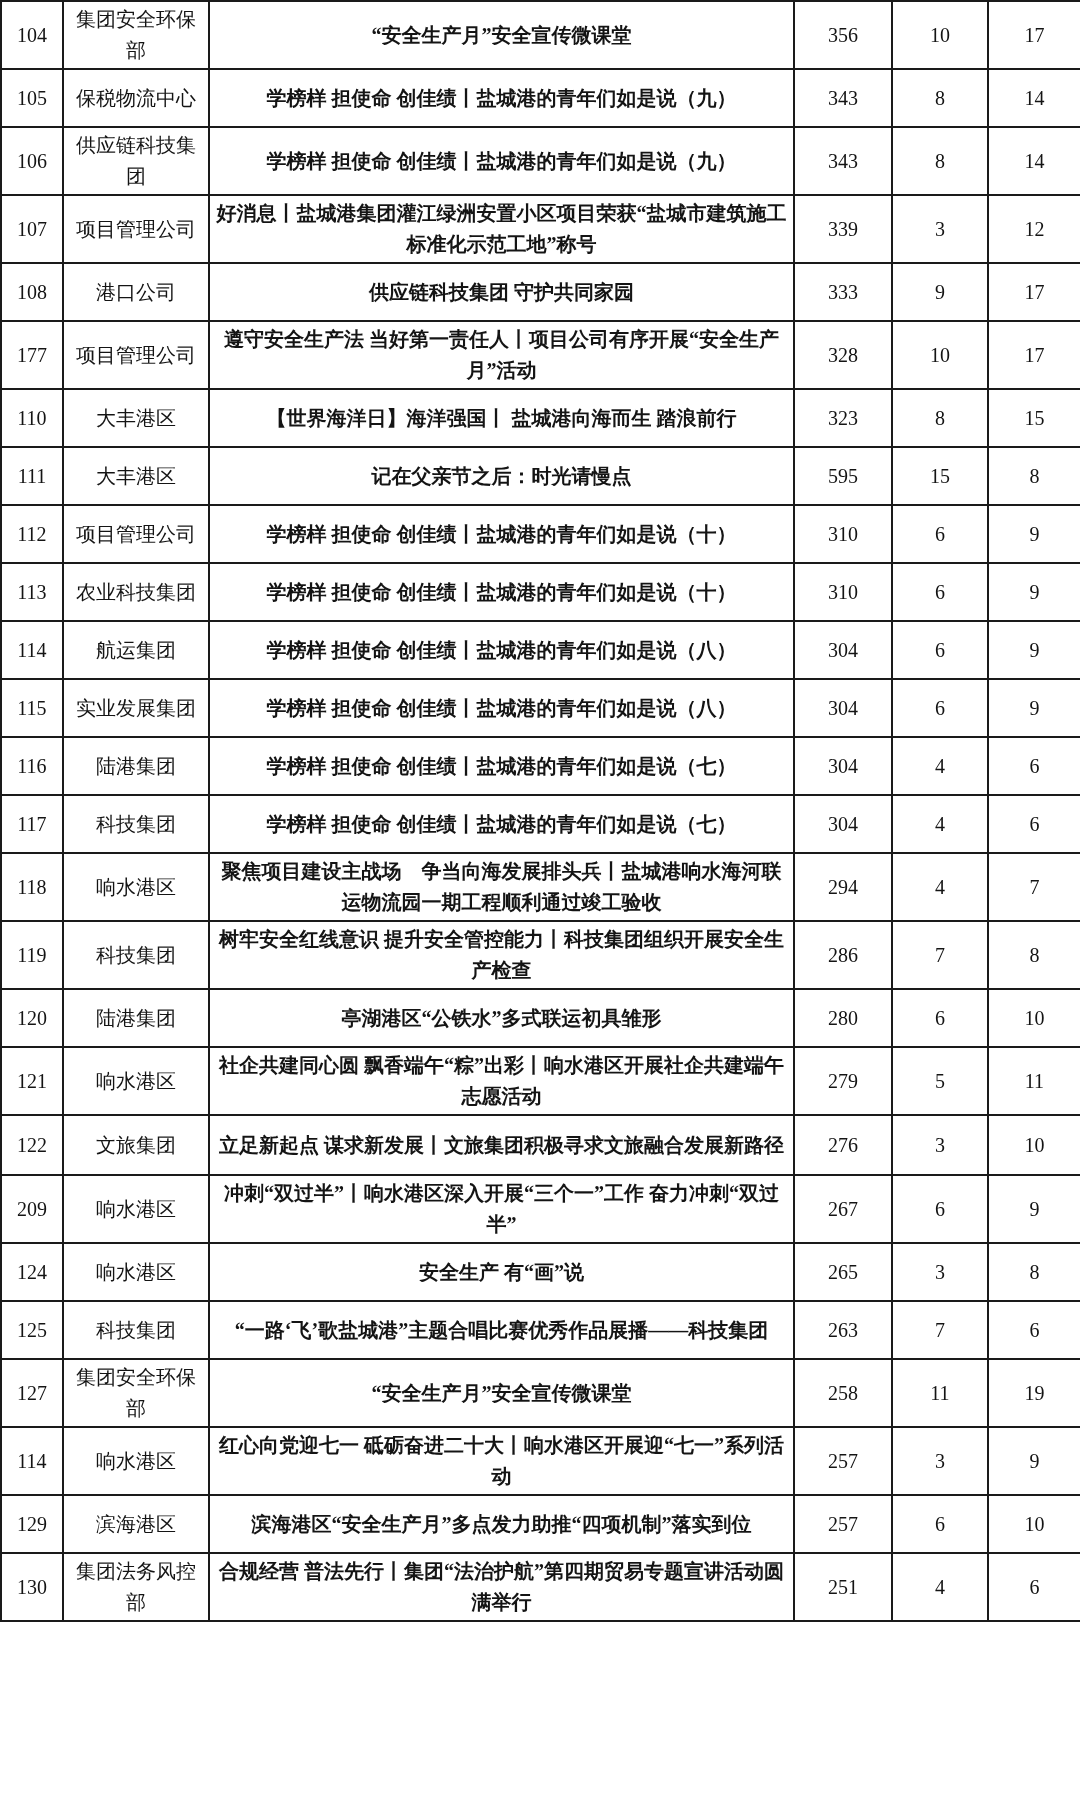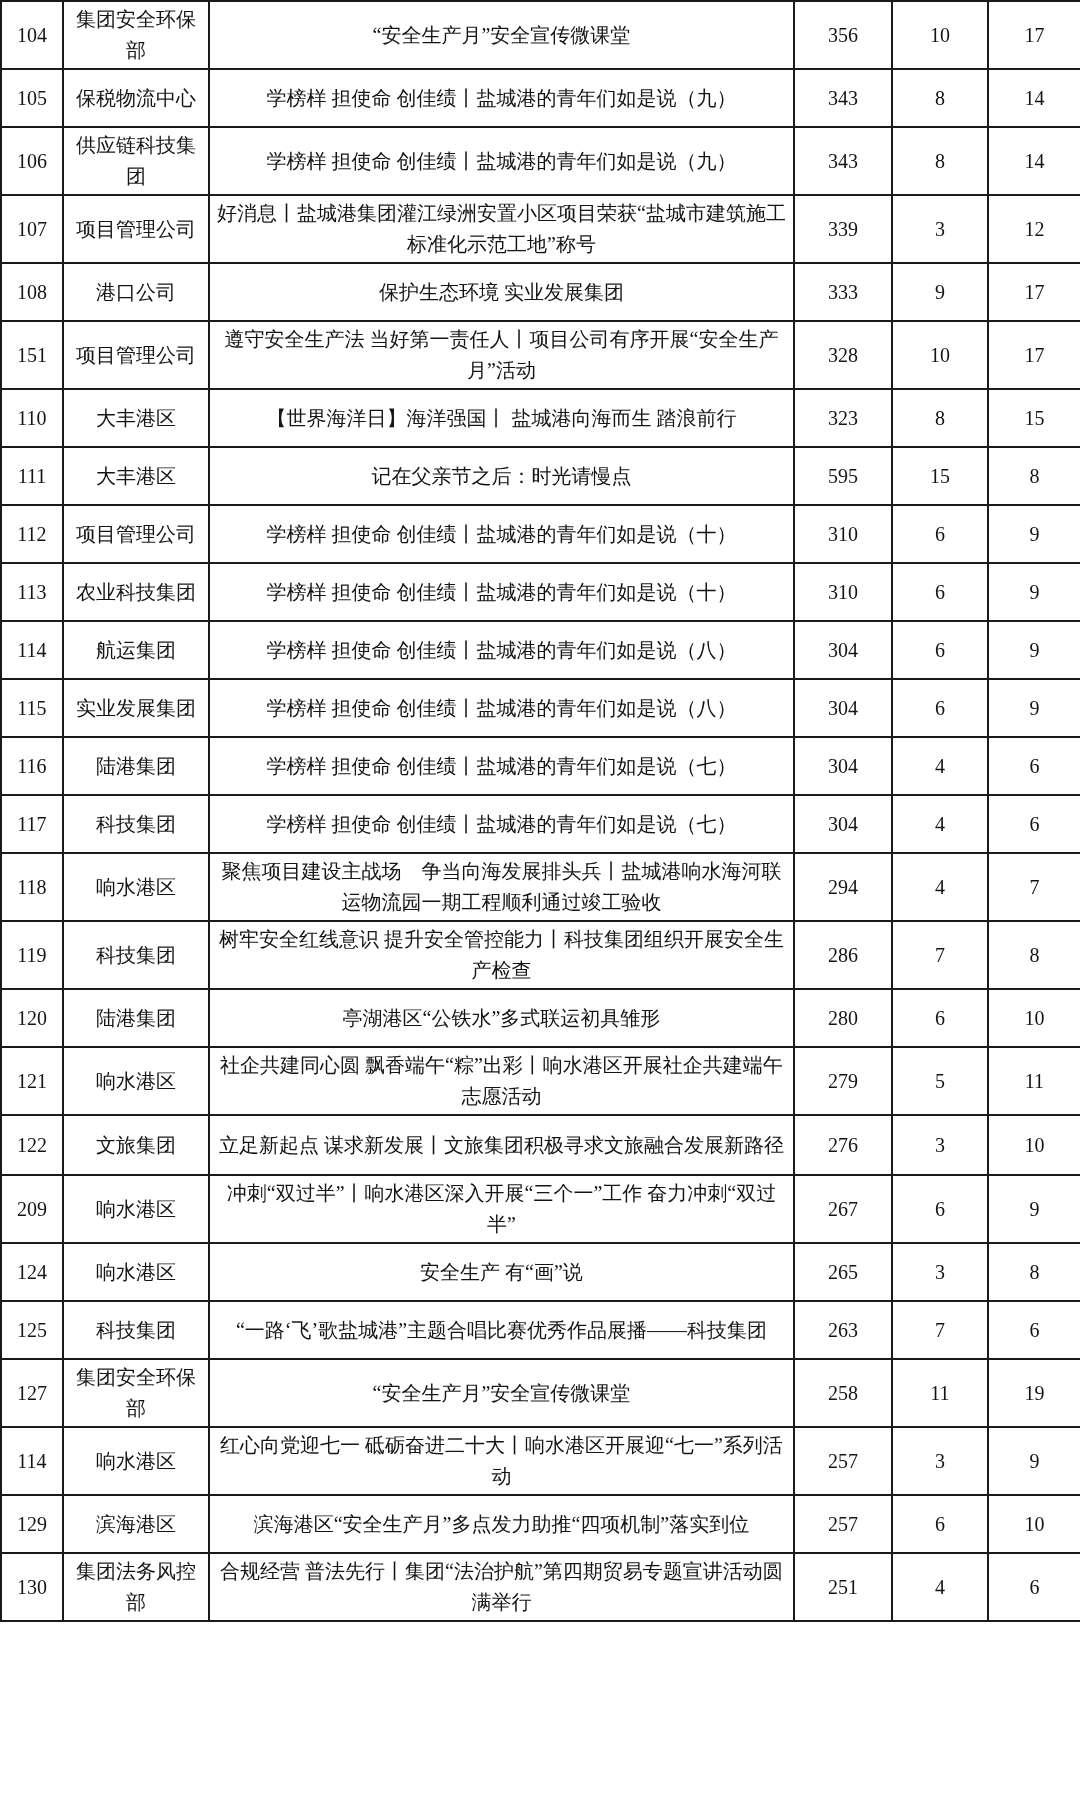--- a/index.html
+++ b/index.html
@@ -24,21 +24,21 @@
     border: 2px solid #1a1a1a;
     text-align: center;
     vertical-align: middle;
     font-size: 20px;
     line-height: 1.55;
     padding: 2px 6px;
     overflow: hidden;
   }
   td.c-no      { font-family: "Liberation Serif", "DejaVu Serif", serif; }
   td.c-dept    { padding: 2px 2px; font-family: Liberation Serif, serif; }
-  td.c-title   { padding: 2px 14px; }
+  td.c-title   { padding: 2px 14px; font-weight: bold; }
   td.c-metric  { }
   tr.h-single  { height: 58px; margin-left: 24px; }
   tr.h-double  { height: 60px; }
 </style>
 </head>
 <body>
 
 <table class="report">
   <colgroup>
     <col style="width:62px">
@@ -77,27 +77,27 @@
         <td class="c-no">107</td>
         <td class="c-dept">项目管理公司</td>
         <td class="c-title">好消息丨盐城港集团灌江绿洲安置小区项目荣获“盐城市建筑施工标准化示范工地”称号</td>
         <td class="c-metric">339</td>
         <td class="c-metric">3</td>
         <td class="c-metric">12</td>
       </tr>
       <tr class="h-single">
         <td class="c-no">108</td>
         <td class="c-dept">港口公司</td>
-        <td class="c-title">保护生态环境 实业发展集团</td>
+        <td class="c-title">供应链科技集团 守护共同家园</td>
         <td class="c-metric">333</td>
         <td class="c-metric">9</td>
         <td class="c-metric">17</td>
       </tr>
       <tr class="h-double">
-        <td class="c-no">151</td>
+        <td class="c-no">177</td>
         <td class="c-dept">项目管理公司</td>
         <td class="c-title">遵守安全生产法 当好第一责任人丨项目公司有序开展“安全生产月”活动</td>
         <td class="c-metric">328</td>
         <td class="c-metric">10</td>
         <td class="c-metric">17</td>
       </tr>
       <tr class="h-single">
         <td class="c-no">110</td>
         <td class="c-dept">大丰港区</td>
         <td class="c-title">【世界海洋日】海洋强国丨 盐城港向海而生 踏浪前行</td>

